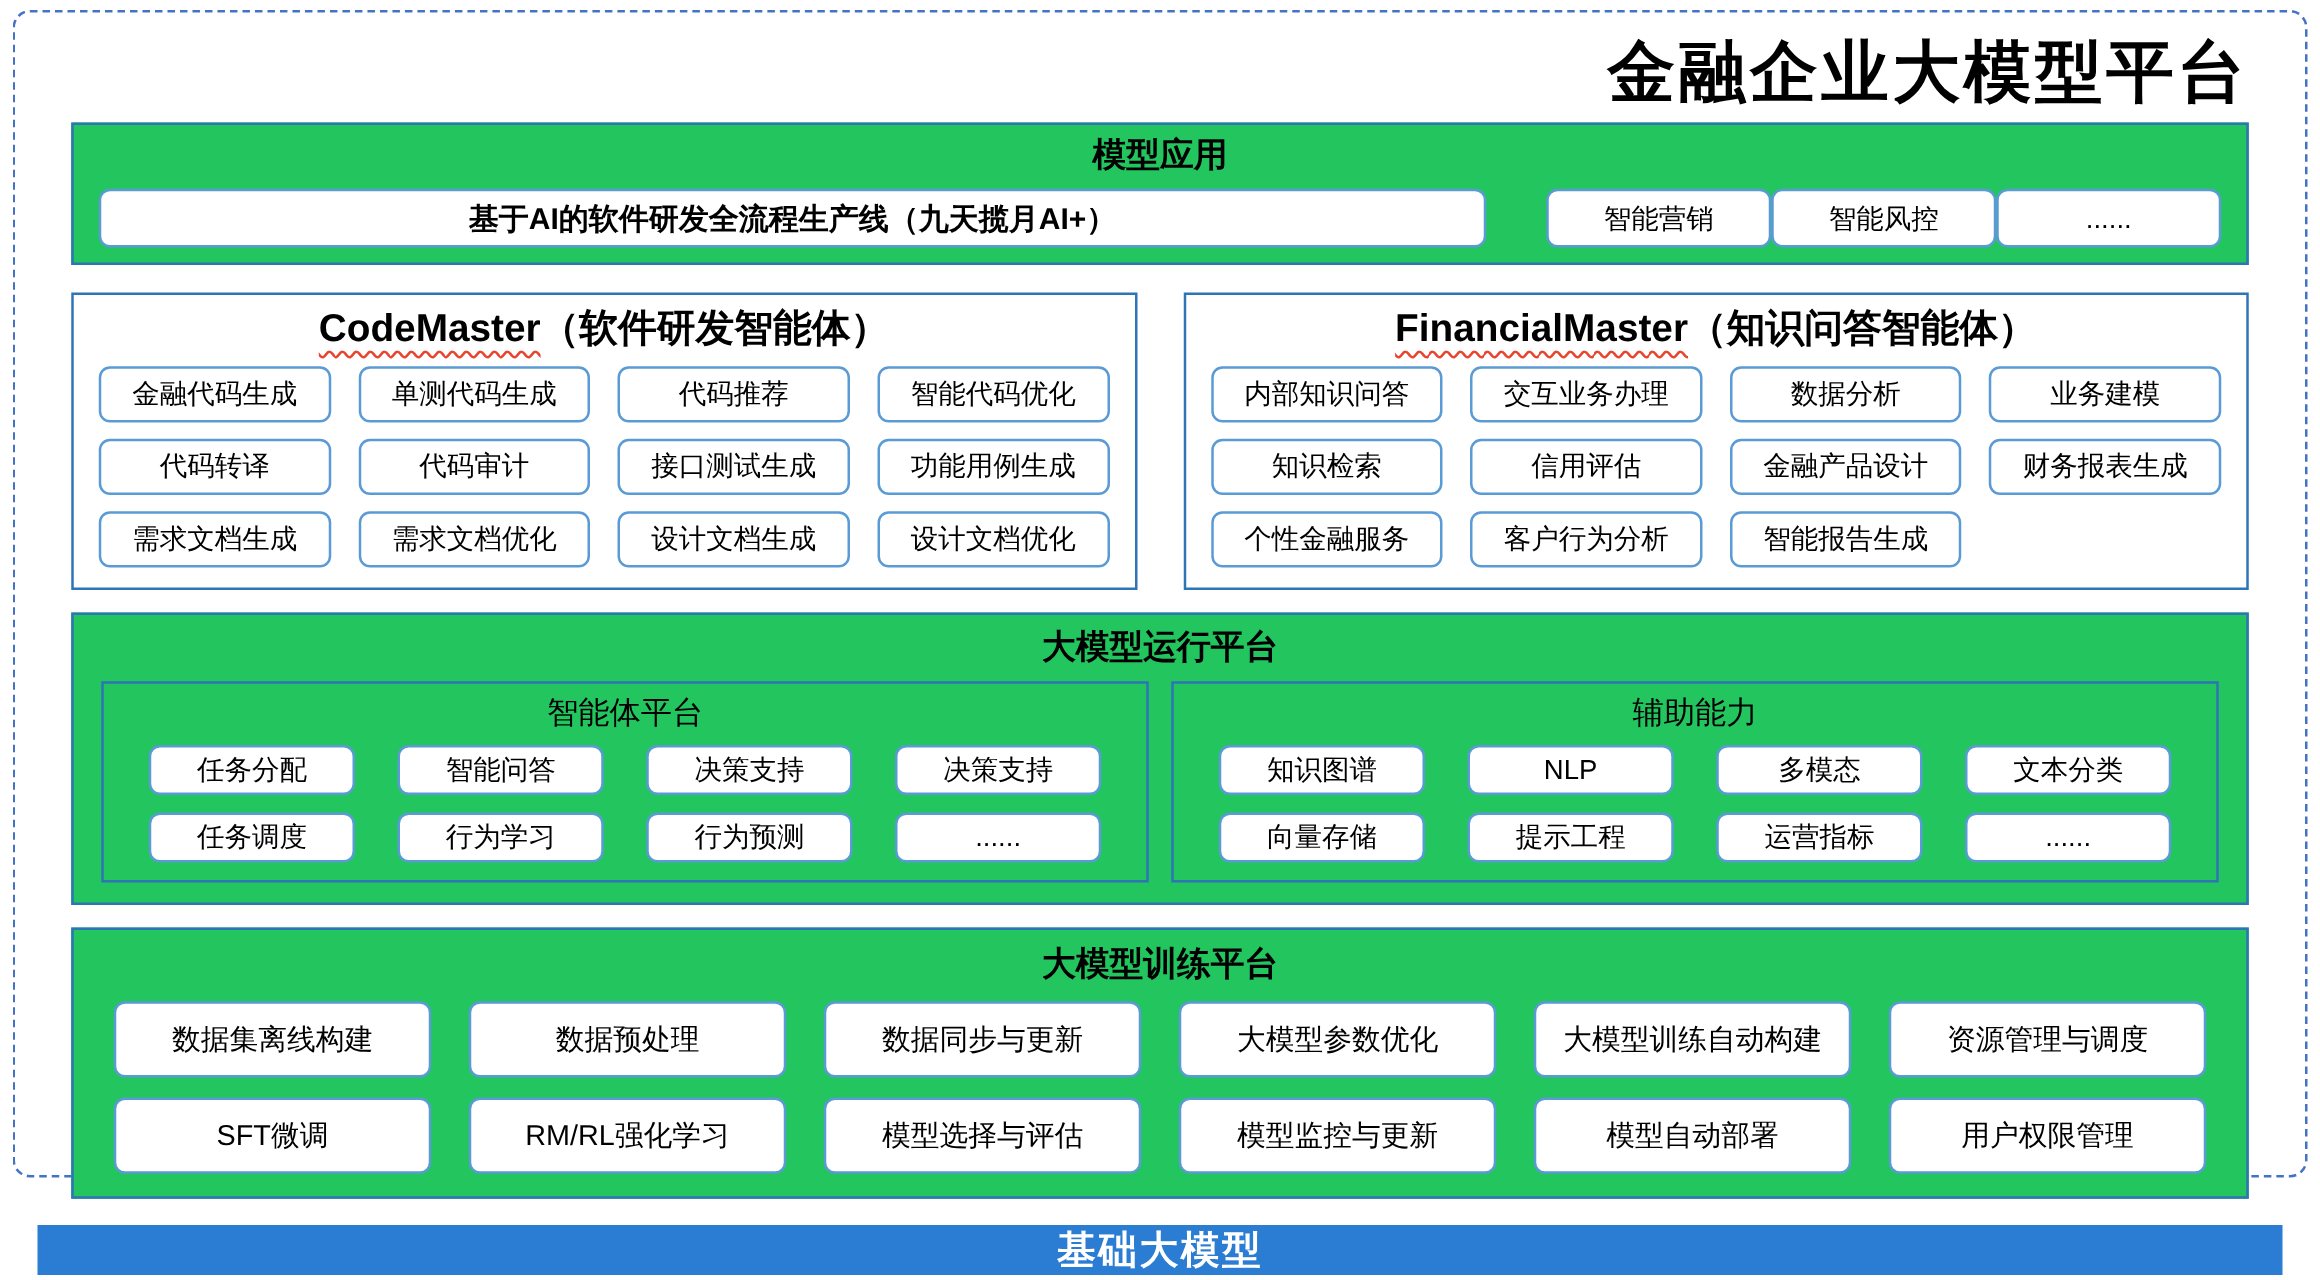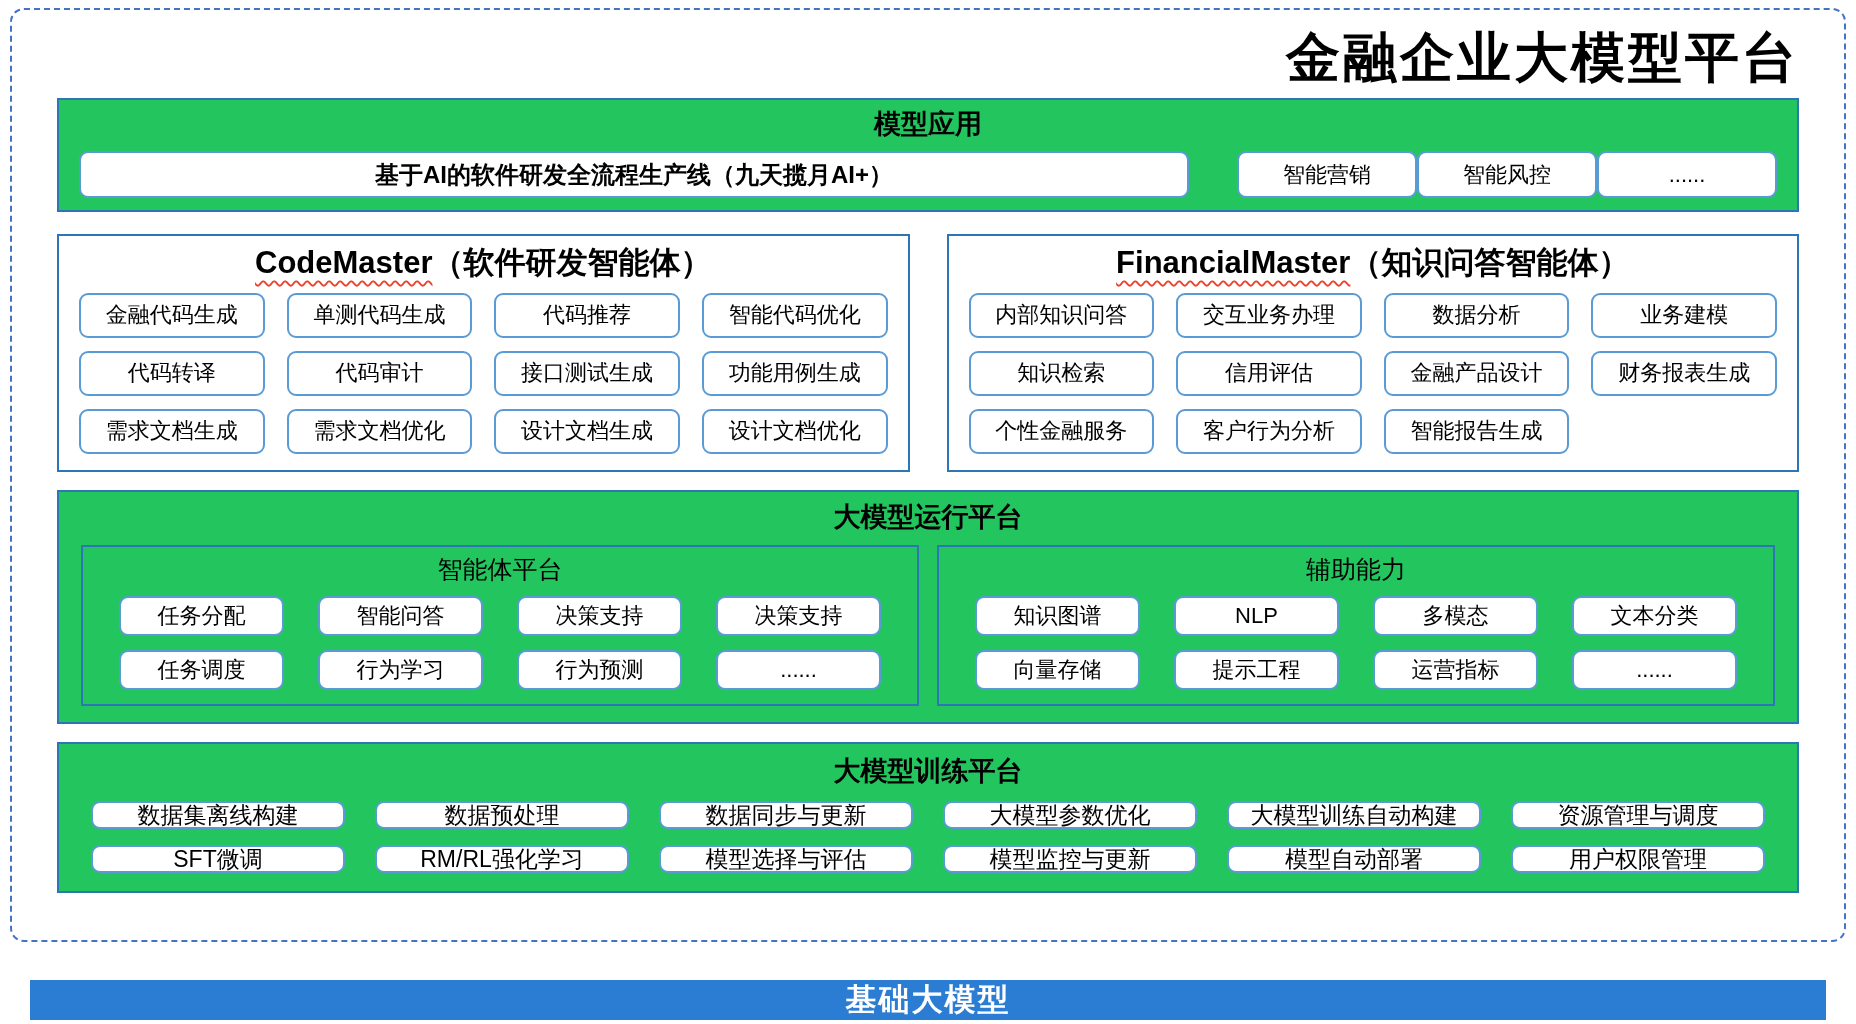--- a/index.html
+++ b/index.html
@@ -138,21 +138,21 @@
     padding: 10px 26px 18px 26px;
   }
   .grid-6x2 {
     display: grid;
     grid-template-columns: repeat(6, 1fr);
     column-gap: 30px;
     row-gap: 16px;
     margin-top: 12px;
     padding: 0 6px;
   }
-  .grid-6x2 .item-box { height: 28px; font-size: 23px; }
+  .grid-6x2 .item-box { height: 61px; font-size: 23px; }
   
   .base-bar {
     position: absolute;
     left: 30px; right: 30px; bottom: 4px;
     height: 40px;
     background: #2B7CD3;
     color: #ffffff;
     font-weight: bold;
     font-size: 31px;
     display: flex;

